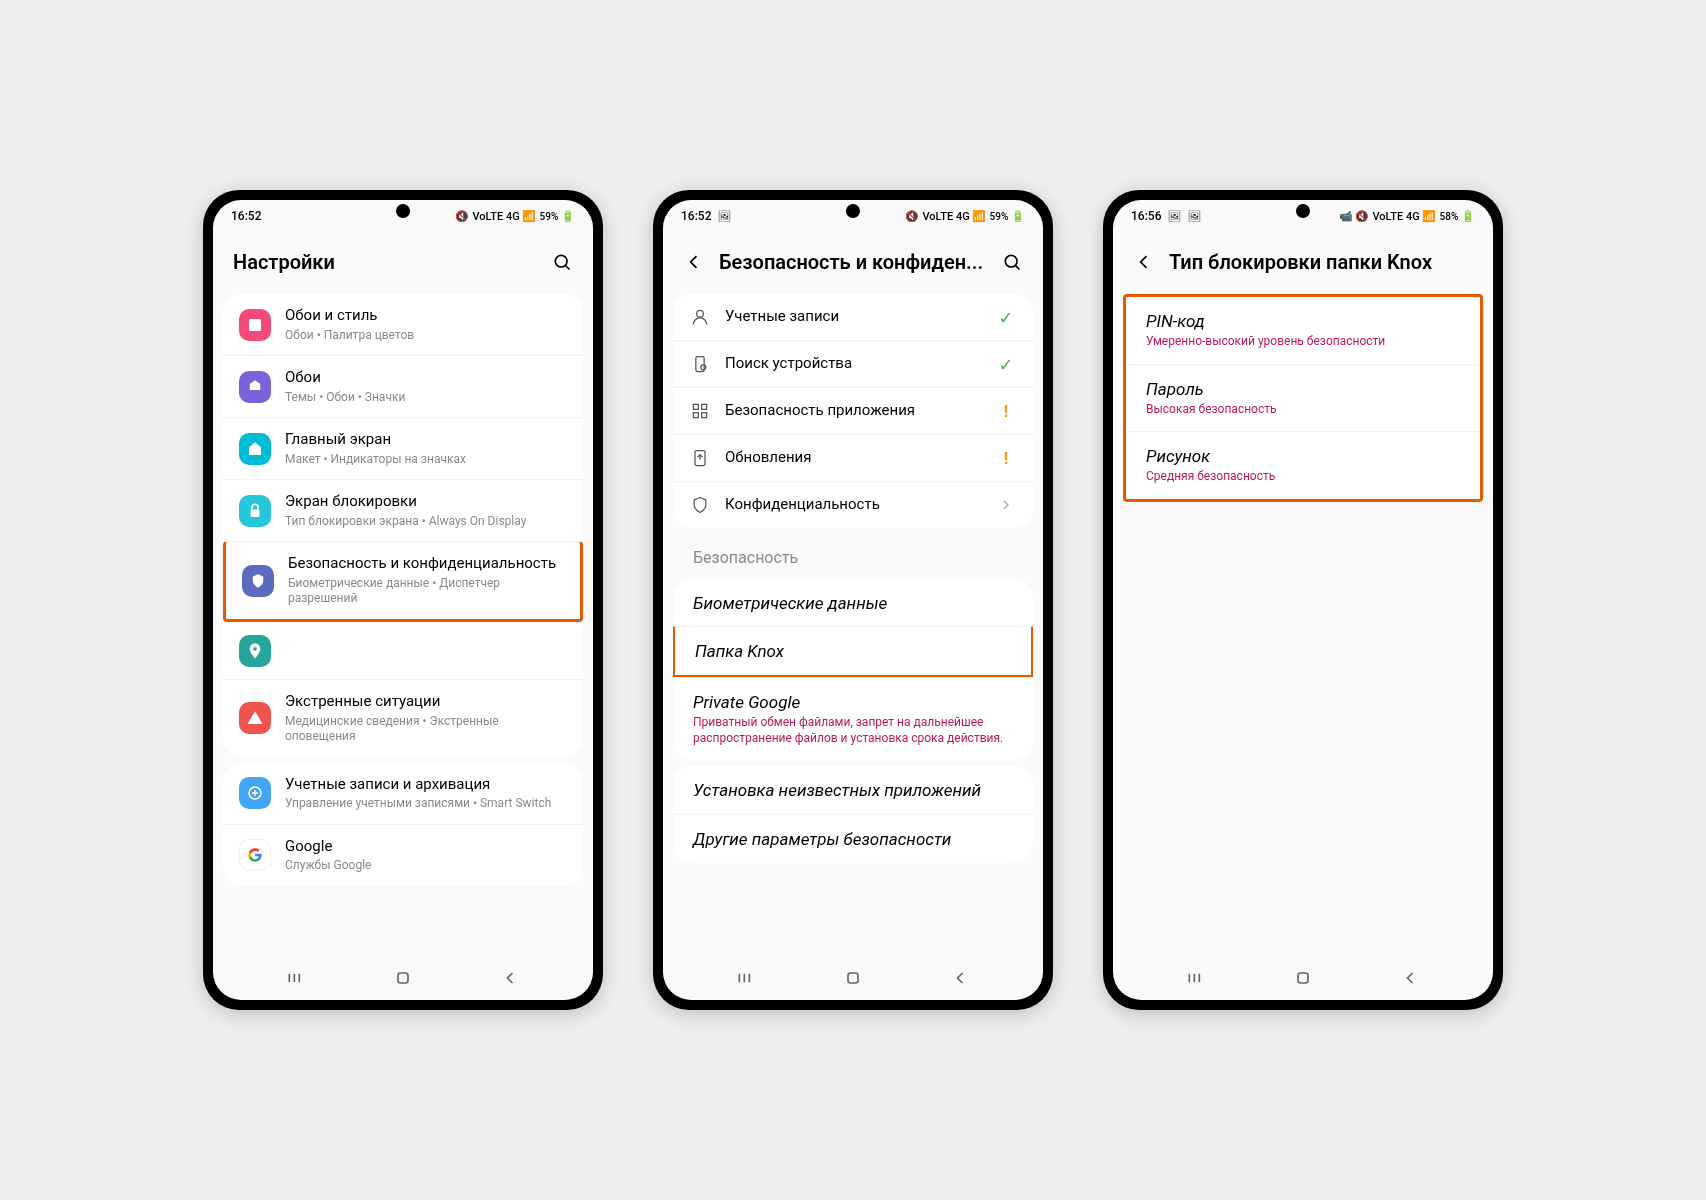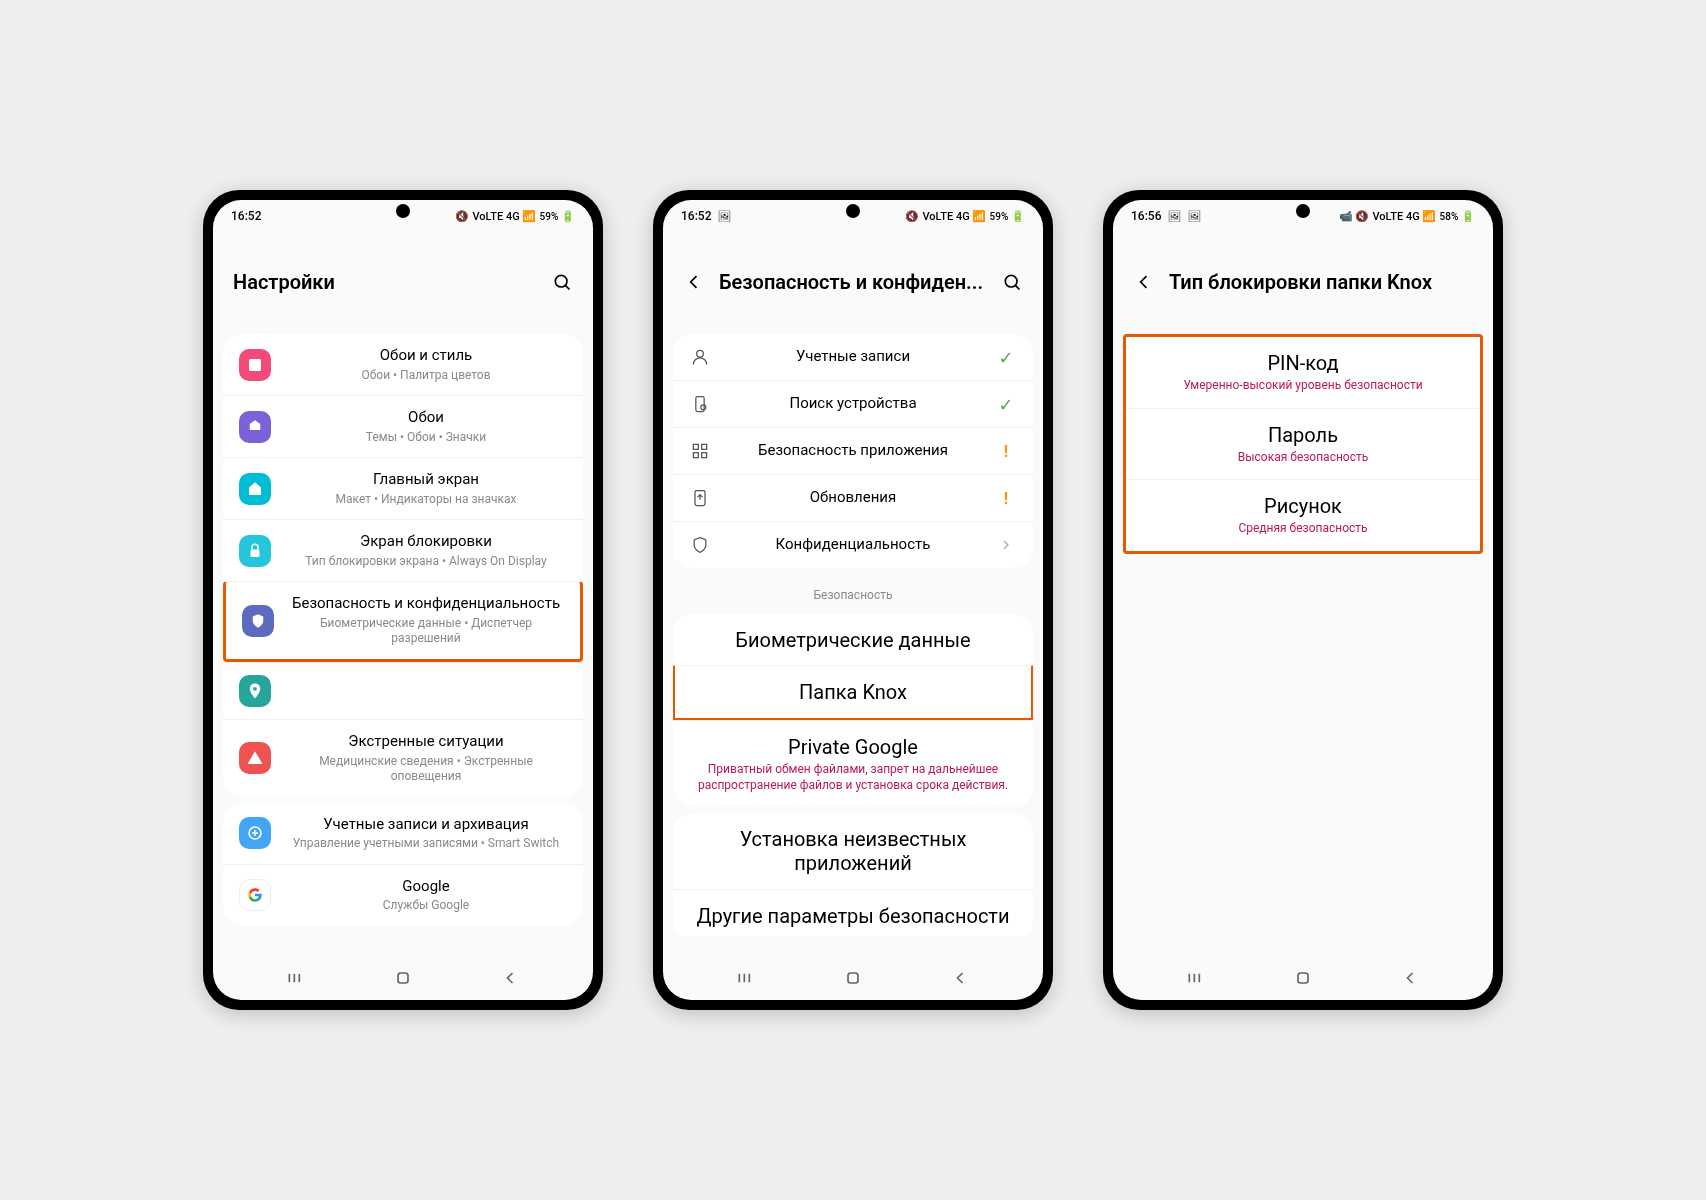--- a/index.html
+++ b/index.html
@@ -24,21 +24,20 @@
   }
   .screen {
     width: 100%;
     height: 100%;
     background: #fafafa;
     border-radius: 28px;
     overflow: hidden;
     position: relative;
     display: flex;
     flex-direction: column;
-    gap: 20px;
   }
   .notch {
     position: absolute;
     top: 14px;
     left: 50%;
     transform: translateX(-50%);
     width: 14px;
     height: 14px;
     background: #000;
     border-radius: 50%;
@@ -77,21 +76,20 @@
     display: flex;
     align-items: center;
     justify-content: center;
     cursor: pointer;
   }
   .back-chevron svg, .search-icon svg { width: 20px; height: 20px; }
   .content {
     flex: 1;
     overflow: hidden;
     padding: 0 10px;
-    text-align: center;
   }
   .card {
     background: #fff;
     border-radius: 20px;
     overflow: hidden;
     margin: 6px 0;
   }
   .list-item {
     display: flex;
     align-items: center;
@@ -119,29 +117,29 @@
   .item-trail {
     width: 22px;
     display: flex;
     justify-content: center;
     align-items: center;
   }
   .check-green { color: #4caf50; font-size: 18px; }
   .warn-orange { color: #ff9800; font-size: 16px; font-weight: bold; }
   .chev-gray svg { width: 16px; height: 16px; }
   .section-label {
-    font-size: 12px;
+    font-size: 16px;
     color: #8a8a8a;
     padding: 14px 20px 6px;
   }
   .simple-item {
     padding: 14px 20px;
     cursor: pointer;
   }
-  .simple-title { font-size: 20px; color: #000; }
+  .simple-title { font-size: 17px; color: #000; font-style: italic; }
   .simple-sub { font-size: 12px; color: #be185d; margin-top: 3px; line-height: 1.3; }
   .simple-item + .simple-item { border-top: 1px solid #f0f0f0; }
   .highlight {
     border: 3px solid #e55a00;
     border-radius: 4px;
   }
   .highlight-knox {
     border: 3px solid #e55a00;
     border-radius: 2px;
     margin: -1px;

